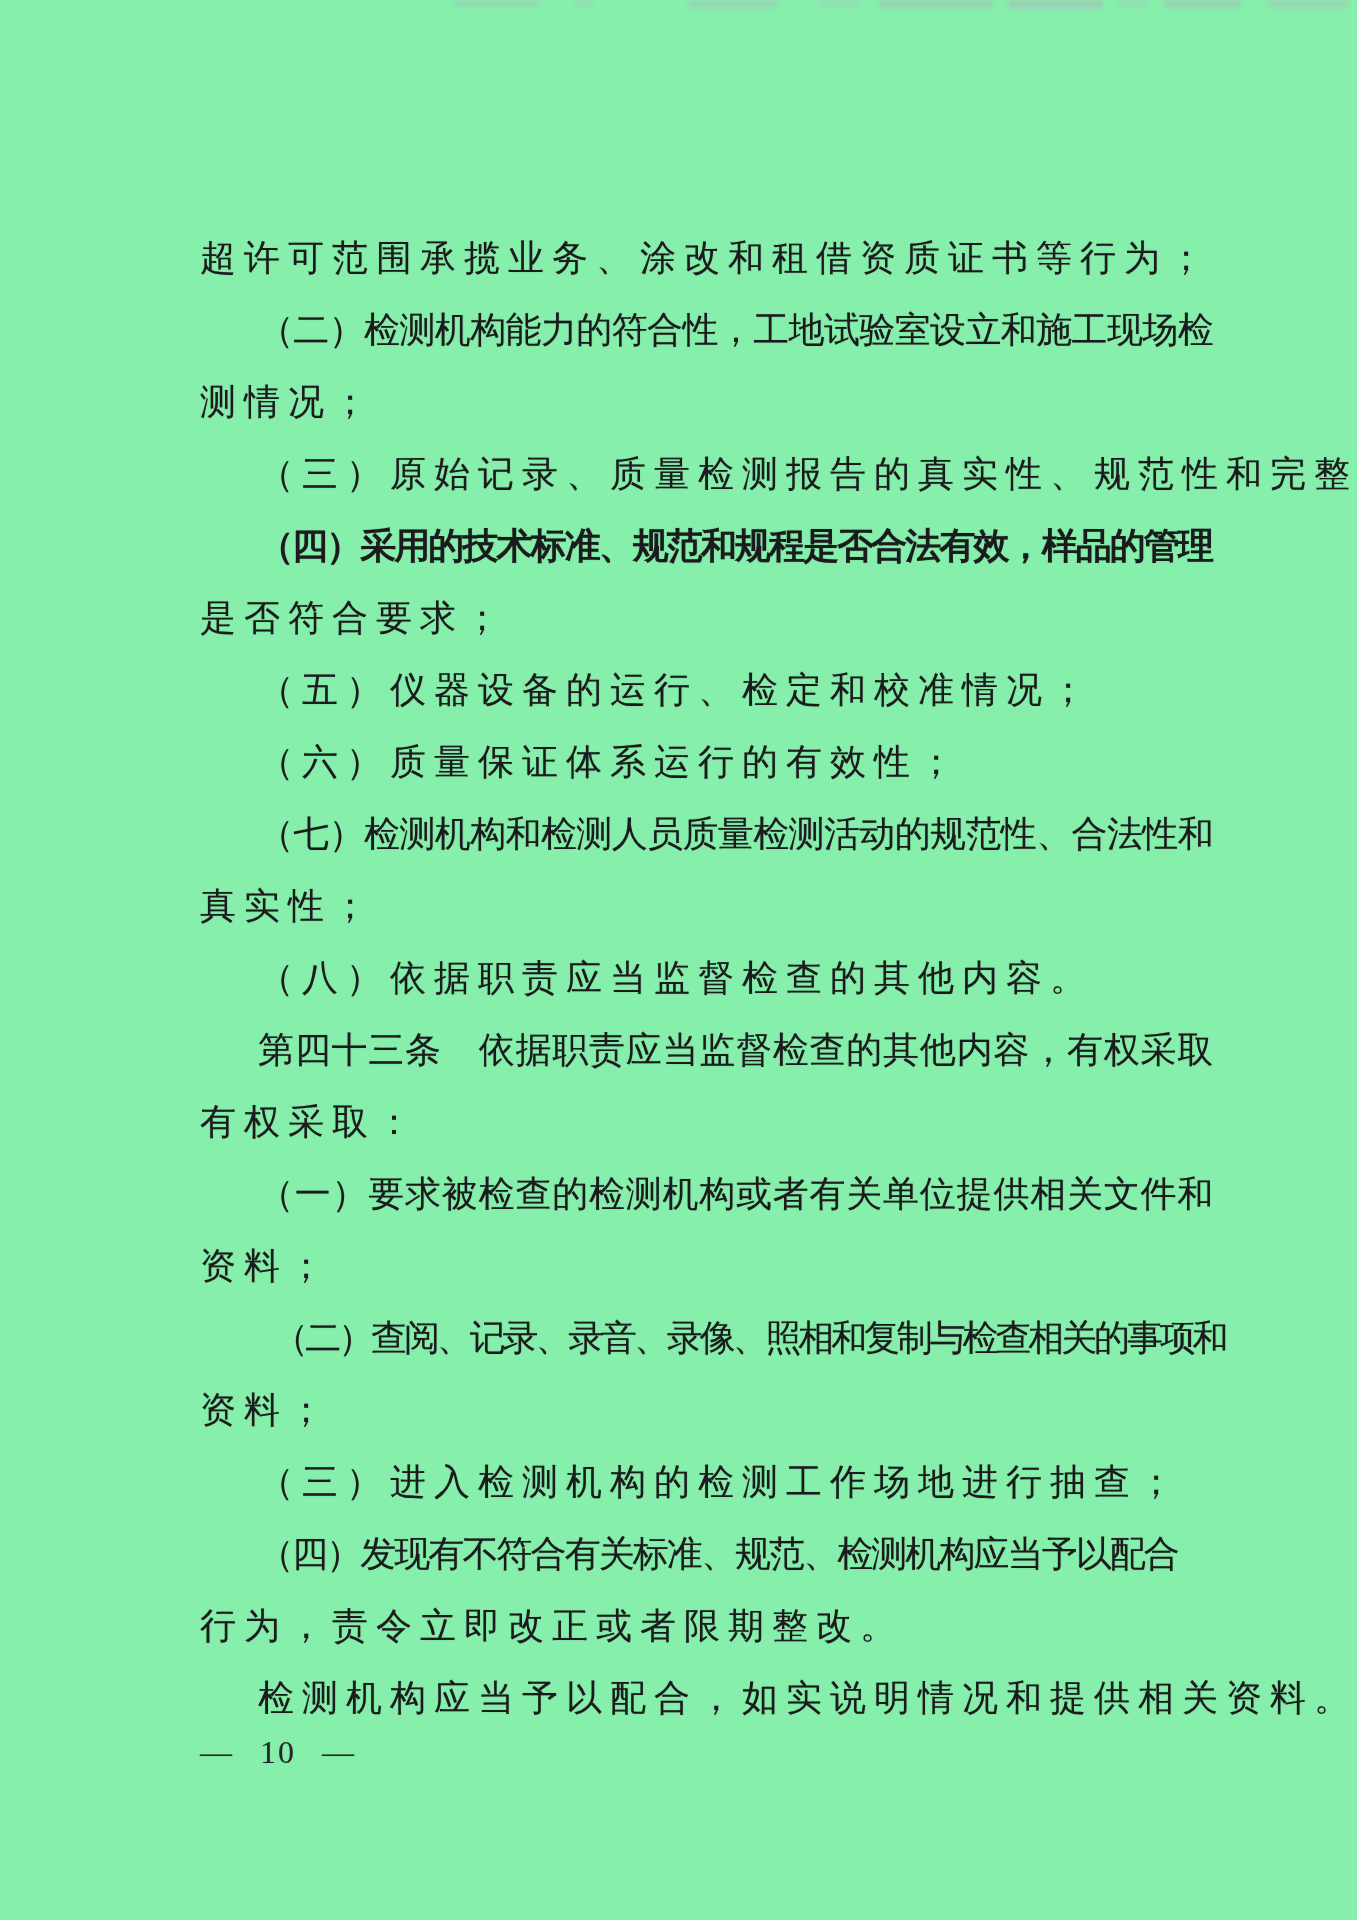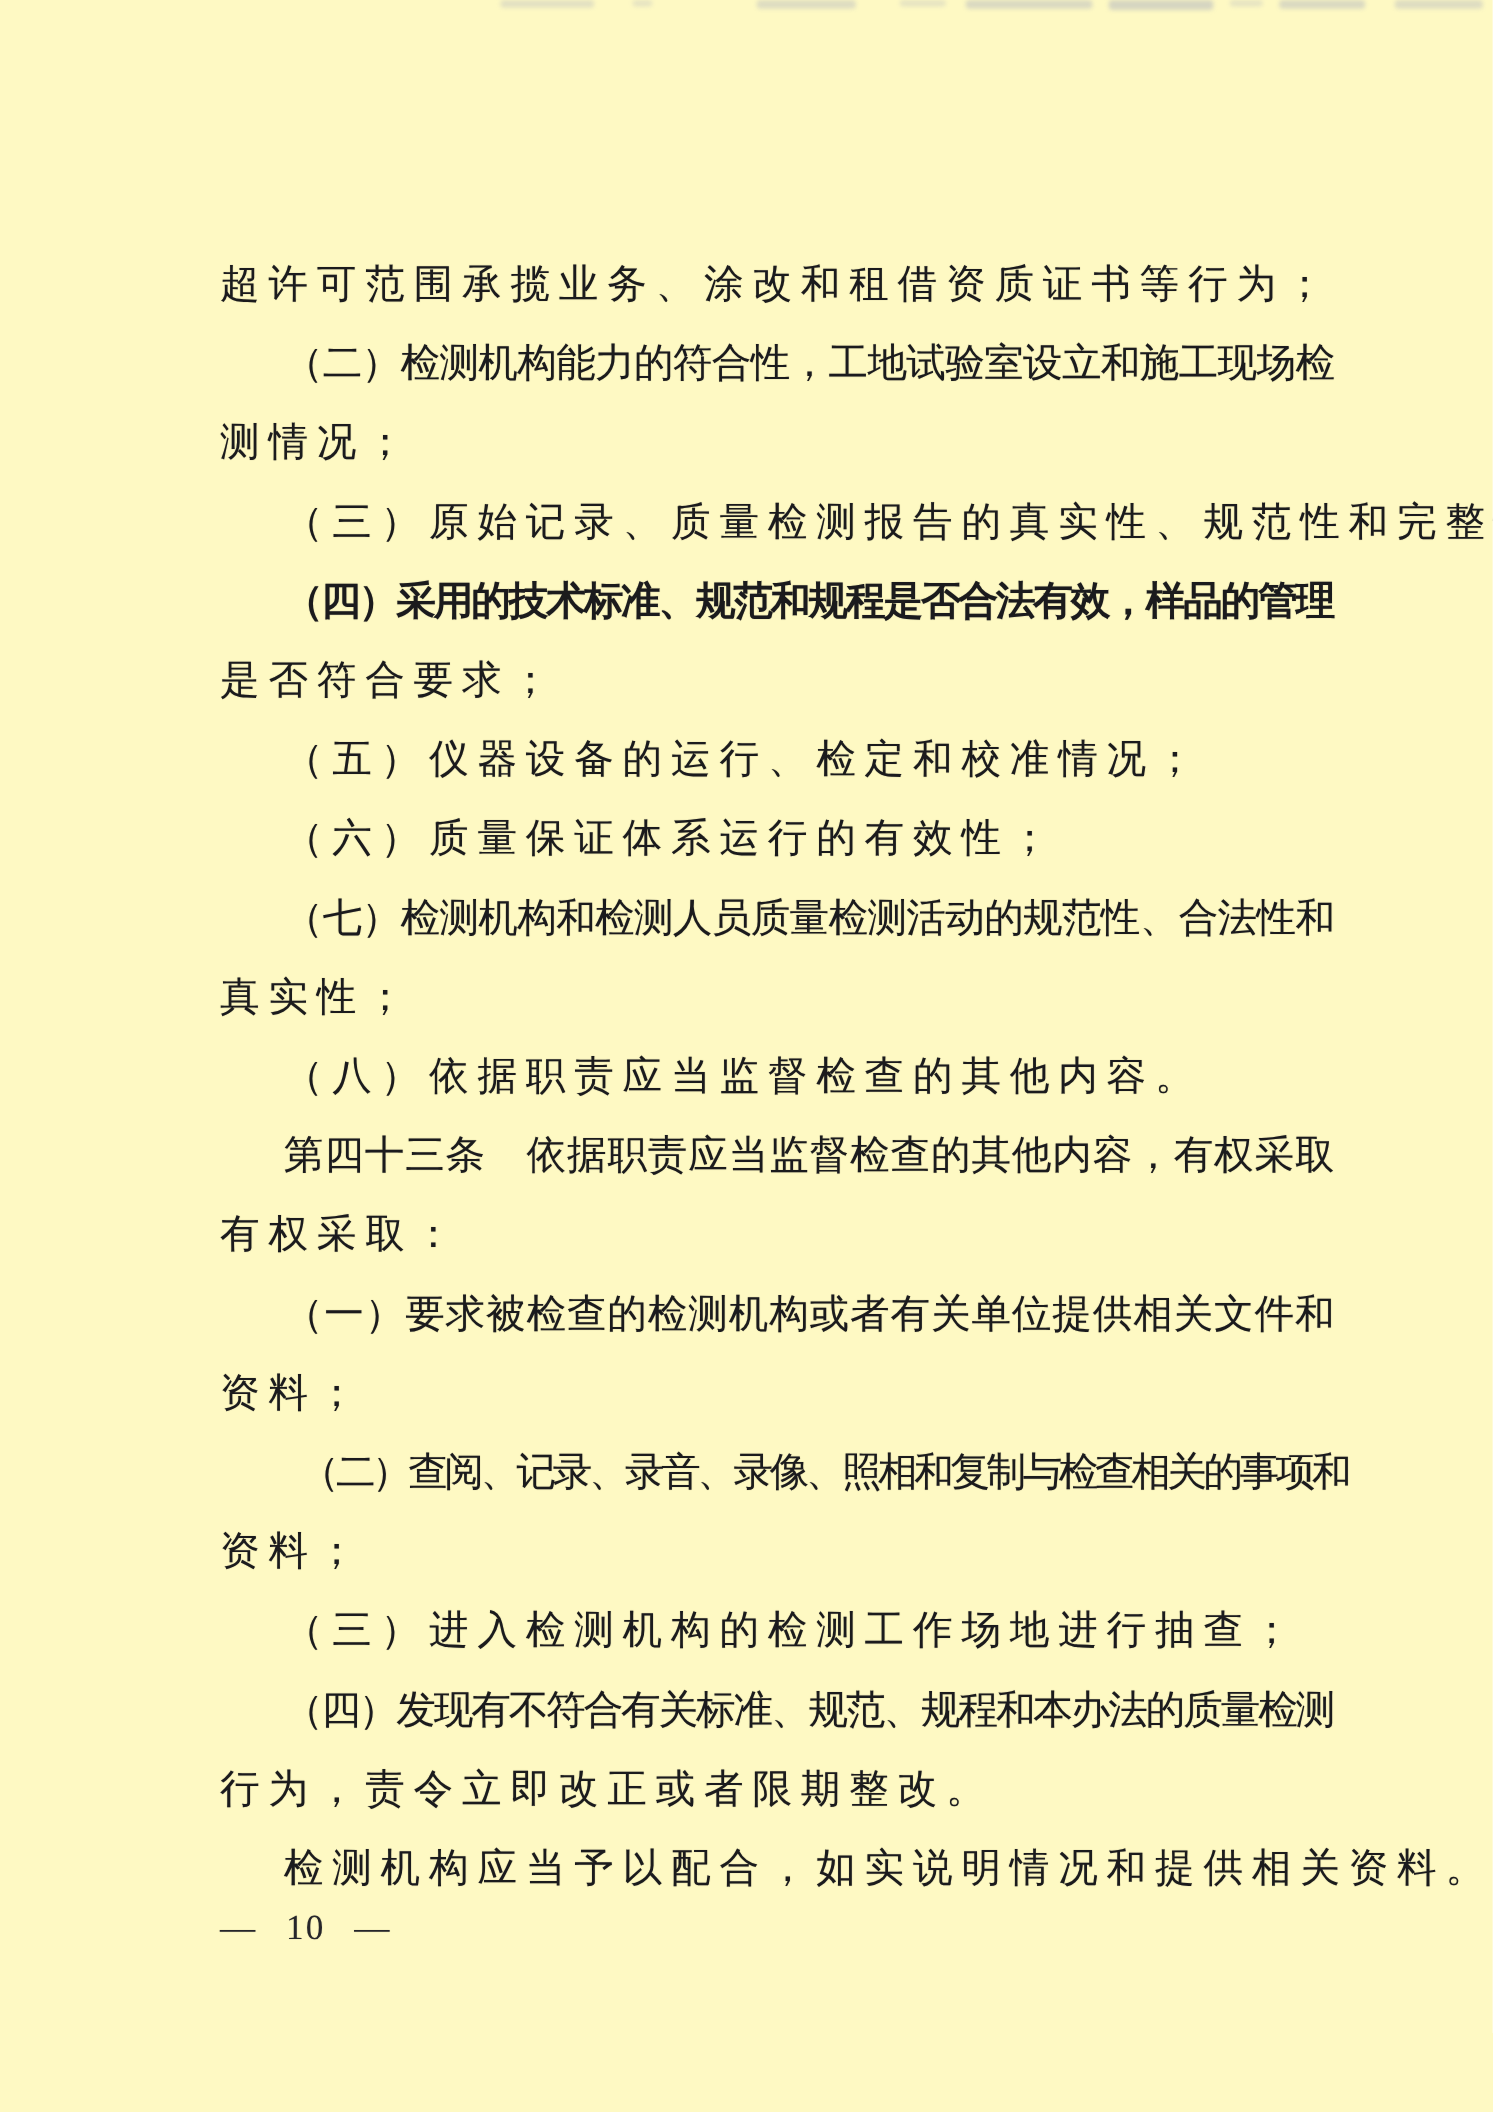--- a/index.html
+++ b/index.html
@@ -1,21 +1,21 @@
 <!DOCTYPE html>
 <html><head>
 <meta charset="utf-8">
 <style>
   html,body{margin:0;padding:0;}
   body{
     width:1357px;height:1920px;position:relative;overflow:hidden;
     background:#ffffff;
     font-family:"Liberation Serif","DejaVu Serif",serif;
   }
-  .page{position:absolute;inset:0;background:#fef9c3;}
+  .page{position:absolute;inset:0;background:#86efac;}
 
   
   .artifact-strip{position:absolute;left:0;top:0;width:1357px;height:14px;}
   .artifact-strip .blob{
     position:absolute;top:0;border-radius:3px;
     background:#aeb2bf;filter:blur(2px);
   }
 
   .doc{
     position:absolute;left:200px;top:222px;width:1040px;
@@ -66,21 +66,21 @@
       <div class="line indent full" style="letter-spacing: -0.62963px;"><span>（七）检测机构和检测人员质量检测活动的规范性、合法性和</span></div>
       <div class="line"><span>真实性；</span></div>
       <div class="line indent"><span>（八）依据职责应当监督检查的其他内容。</span></div>
       <div class="line indent full" style="letter-spacing: 0.769231px;"><span class="bold">第四十三条</span><span>　依据职责应当监督检查的其他内容，有权采取</span></div>
       <div class="line"><span>有权采取：</span></div>
       <div class="line indent full" style="letter-spacing: 0.769231px;"><span>（一）要求被检查的检测机构或者有关单位提供相关文件和</span></div>
       <div class="line"><span>资料；</span></div>
       <div class="line indent full" style="letter-spacing: -3.13793px; text-align: center;"><span>（二）查阅、记录、录音、录像、照相和复制与检查相关的事项和</span></div>
       <div class="line"><span class="bold">资料；</span></div>
       <div class="line indent"><span>（三）进入检测机构的检测工作场地进行抽查；</span></div>
-      <div class="line indent full" style="letter-spacing: -1.92857px;"><span>（四）发现有不符合有关标准、规范、规程和本办法的质量检测</span></div>
+      <div class="line indent full" style="letter-spacing: -1.92857px;"><span>（四）发现有不符合有关标准、规范、检测机构应当予以配合</span></div>
       <div class="line"><span>行为，责令立即改正或者限期整改。</span></div>
       <div class="line indent"><span>检测机构应当予以配合，如实说明情况和提供相关资料。</span></div>
     </main>
 
   <div class="footer">
     <span>— 10 —</span>
   </div>
 
 </div>
 

